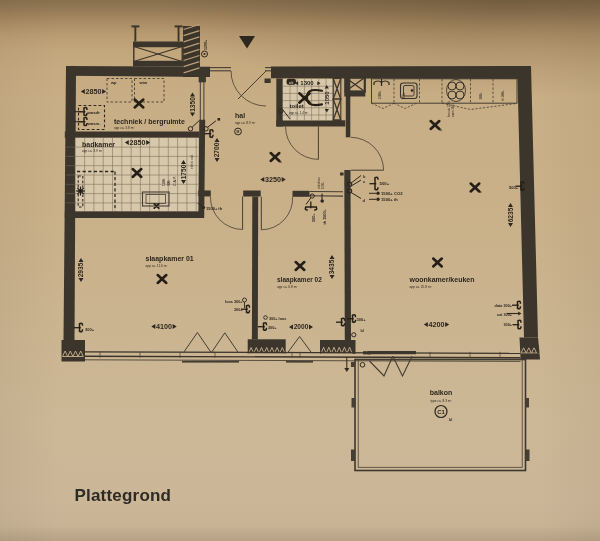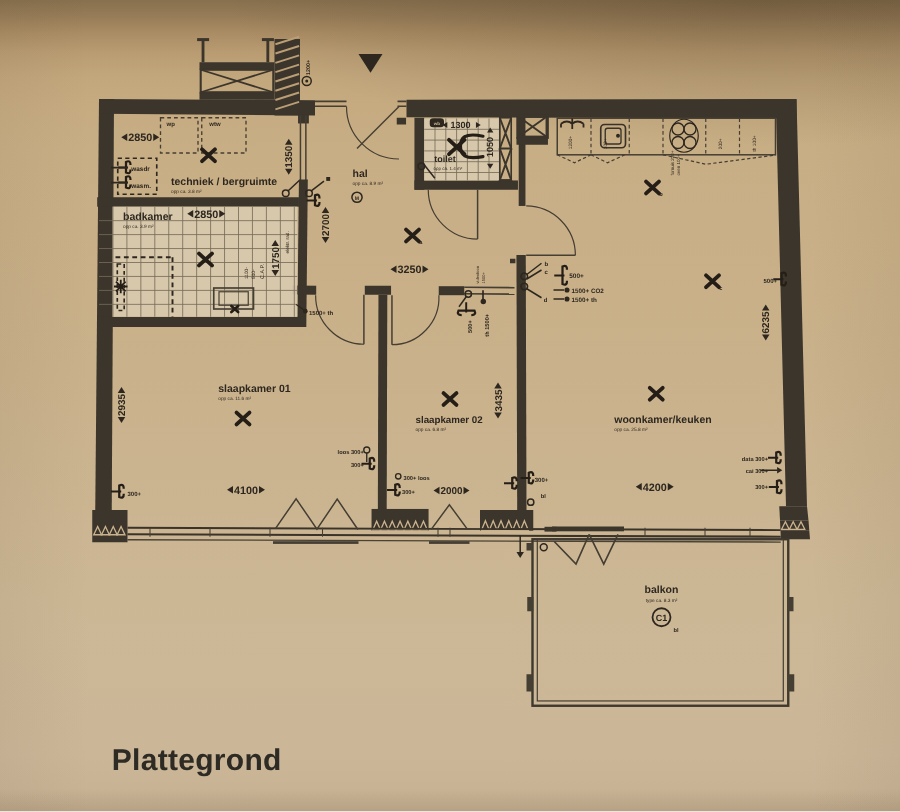--- a/index.html
+++ b/index.html
@@ -12,21 +12,21 @@
             #c2a67c 9.5%, #c6ab81 13%, #c8ae85 18.5%, #c9b18b 46%,
             #ccb795 74%, #cbb698 93%, #c6b193 100%);
   }
   .shade { position:absolute; inset:0;
         background:
           radial-gradient(60% 18% at 85% 0%, rgba(50,35,18,0.25) 0%, rgba(50,35,18,0) 100%),
           linear-gradient(0deg, rgba(90,70,45,0.15) 0%, rgba(90,70,45,0) 2.8%),
           linear-gradient(90deg, rgba(60,45,25,0.05) 0%, rgba(60,45,25,0) 10%, rgba(60,45,25,0) 90%, rgba(60,45,25,0.05) 100%);
   }
   svg { filter: blur(0.35px); }
-  .pt { position:absolute; left:74.5px; top:496px; font-size:20px; font-weight:600;
+  .pt { position:absolute; left:74.5px; top:486px; font-size:17px; font-weight:600;
         color:#2e2a24; letter-spacing:0.2px; }
 </style>
 </head>
 <body>
 <div class="bg"></div>
 <div class="shade"></div>
 <svg width="600" height="541" viewBox="0 0 600 541" font-family="Liberation Sans, sans-serif" style="position:absolute;left:0;top:0">
 <polygon points="66,66 76,66 74.5,340 63.5,340" fill="#3b352b"></polygon>
 <polygon points="66,66 210,66.8 210,77 66,75.8" fill="#3b352b"></polygon>
 <polygon points="271,66.5 531,66 531,79 271,78.2" fill="#3b352b"></polygon>

